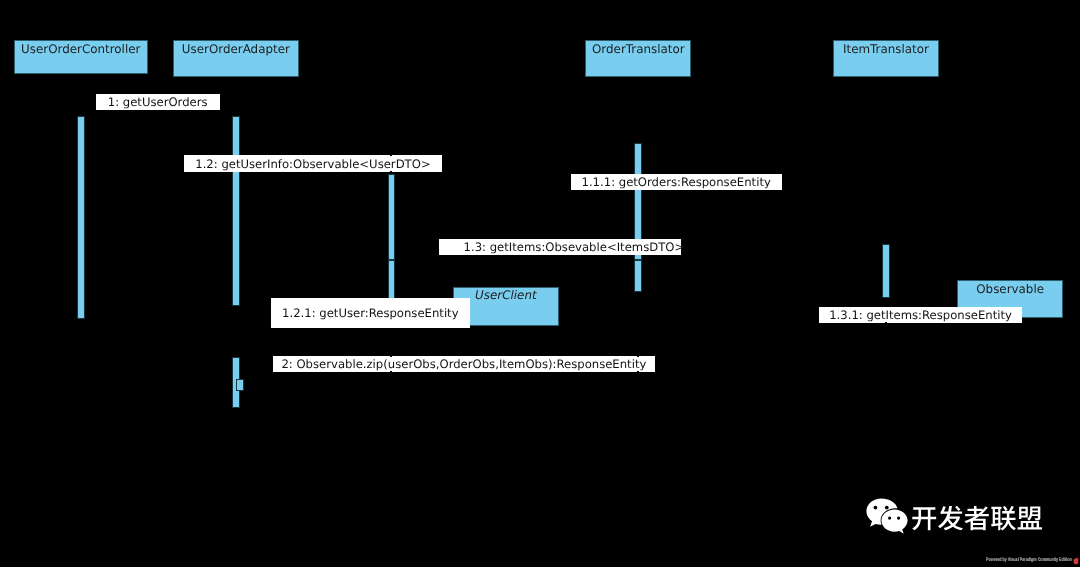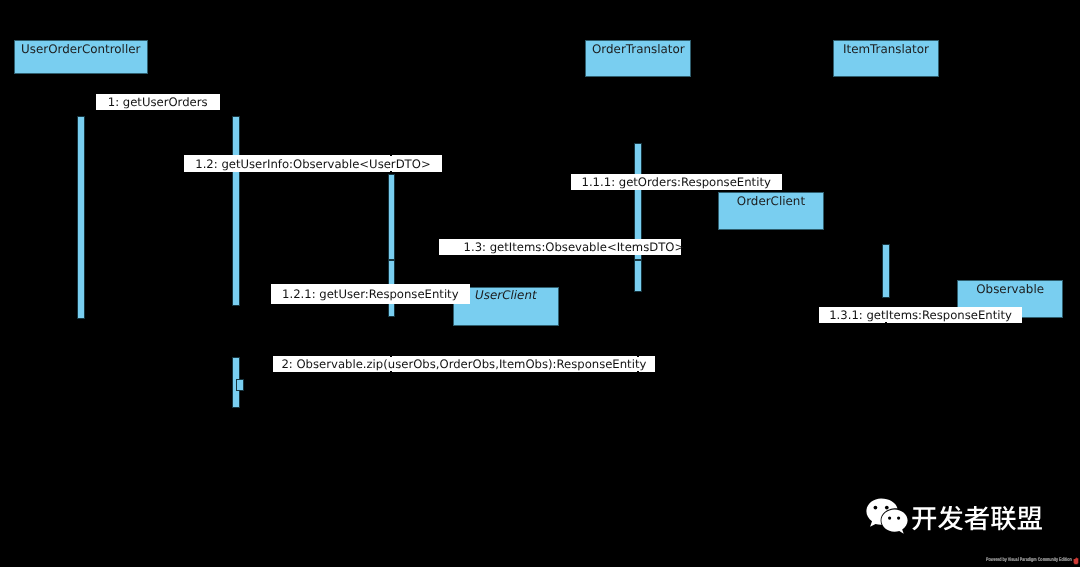--- a/index.html
+++ b/index.html
@@ -51,31 +51,31 @@
     <div class="arrow-line" style="left:236.0px;top:142.5px;width:402.0px;"></div>
     <div class="arrow-line" style="left:236.0px;top:173.5px;width:155.5px;"></div>
     <div class="arrow-line" style="left:638.0px;top:192.0px;width:133.0px;"></div>
     <div class="arrow-line" style="left:236.0px;top:243.5px;width:650.0px;"></div>
     <div class="arrow-line" style="left:391.5px;top:286.5px;width:114.5px;"></div>
     <div class="arrow-line" style="left:886.0px;top:297.5px;width:124.0px;"></div>
     <div class="arrow-line" style="left:236.0px;top:378.5px;width:8.0px;"></div>
     <div class="lifeline-head" style="left:14px;top:40px;width:133.5px;height:34px;">
       <div class="name">UserOrderController</div>
     </div>
+    <div class="lifeline-head" style="left:172.7px;top:40px;width:126.3px;height:37.2px;">
+      <div class="name">UserOrderAdapter</div>
+    </div>
     <div class="lifeline-head" style="left:585.2px;top:40px;width:106.3px;height:37.2px;">
       <div class="name">OrderTranslator</div>
     </div>
     <div class="lifeline-head" style="left:832.9px;top:40px;width:106.1px;height:37.2px;">
       <div class="name">ItemTranslator</div>
     </div>
     <div class="client-box" style="left:452.7px;top:286.8px;width:106.3px;height:39px;font-style:italic;">
       <div class="name">UserClient</div>
-    </div>
-    <div class="client-box" style="left:717.9px;top:192.3px;width:106.1px;height:37.5px;">
-      <div class="name">OrderClient</div>
     </div>
     <div class="client-box" style="left:957.3px;top:280.0px;width:105.7px;height:37.5px;">
       <div class="name">Observable</div>
     </div>
     <div class="activation" style="left:77.1px;top:115.8px;width:7.9px;height:202.8px;"></div>
     <div class="activation" style="left:232.0px;top:115.8px;width:8.0px;height:189.9px;"></div>
     <div class="activation" style="left:387.8px;top:173.7px;width:7.7px;height:86.0px;"></div>
     <div class="activation" style="left:387.8px;top:259.7px;width:7.7px;height:57.5px;"></div>
     <div class="activation" style="left:634.1px;top:142.9px;width:8.1px;height:116.8px;"></div>
     <div class="activation" style="left:634.1px;top:259.7px;width:8.1px;height:32.8px;"></div>
@@ -87,21 +87,21 @@
     </div>
     <div class="msg-label" style="left:184.0px;top:154.8px;width:257.9px;height:17.1px;">
       <span>1.2: getUserInfo:Observable&lt;UserDTO&gt;</span>
     </div>
     <div class="msg-label" style="left:570.7px;top:173.7px;width:211.0px;height:16.1px;">
       <span>1.1.1: getOrders:ResponseEntity</span>
     </div>
     <div class="msg-label" style="left:438.7px;top:238.6px;width:242.4px;height:16.3px;padding-left:28px;">
       <span>1.3: getItems:Obsevable&lt;ItemsDTO&gt;</span>
     </div>
-    <div class="msg-label" style="left:270.7px;top:284px;width:199.3px;height:20px;">
+    <div class="msg-label" style="left:270.7px;top:298px;width:199.3px;height:30px;">
       <span>1.2.1: getUser:ResponseEntity</span>
     </div>
     <div class="msg-label" style="left:818.8px;top:307.0px;width:203.5px;height:15.9px;">
       <span>1.3.1: getItems:ResponseEntity</span>
     </div>
     <div class="msg-label" style="left:272.8px;top:355.9px;width:382.2px;height:16.0px;">
       <span>2: Observable.zip(userObs,OrderObs,ItemObs):ResponseEntity</span>
     </div>
     <div class="wm" style="left:862px;top:492px;width:218px;height:50px;">
       <svg width="46" height="40" viewBox="0 0 46 40" style="position:absolute;left:3.8px;top:6.3px;overflow:visible;">

